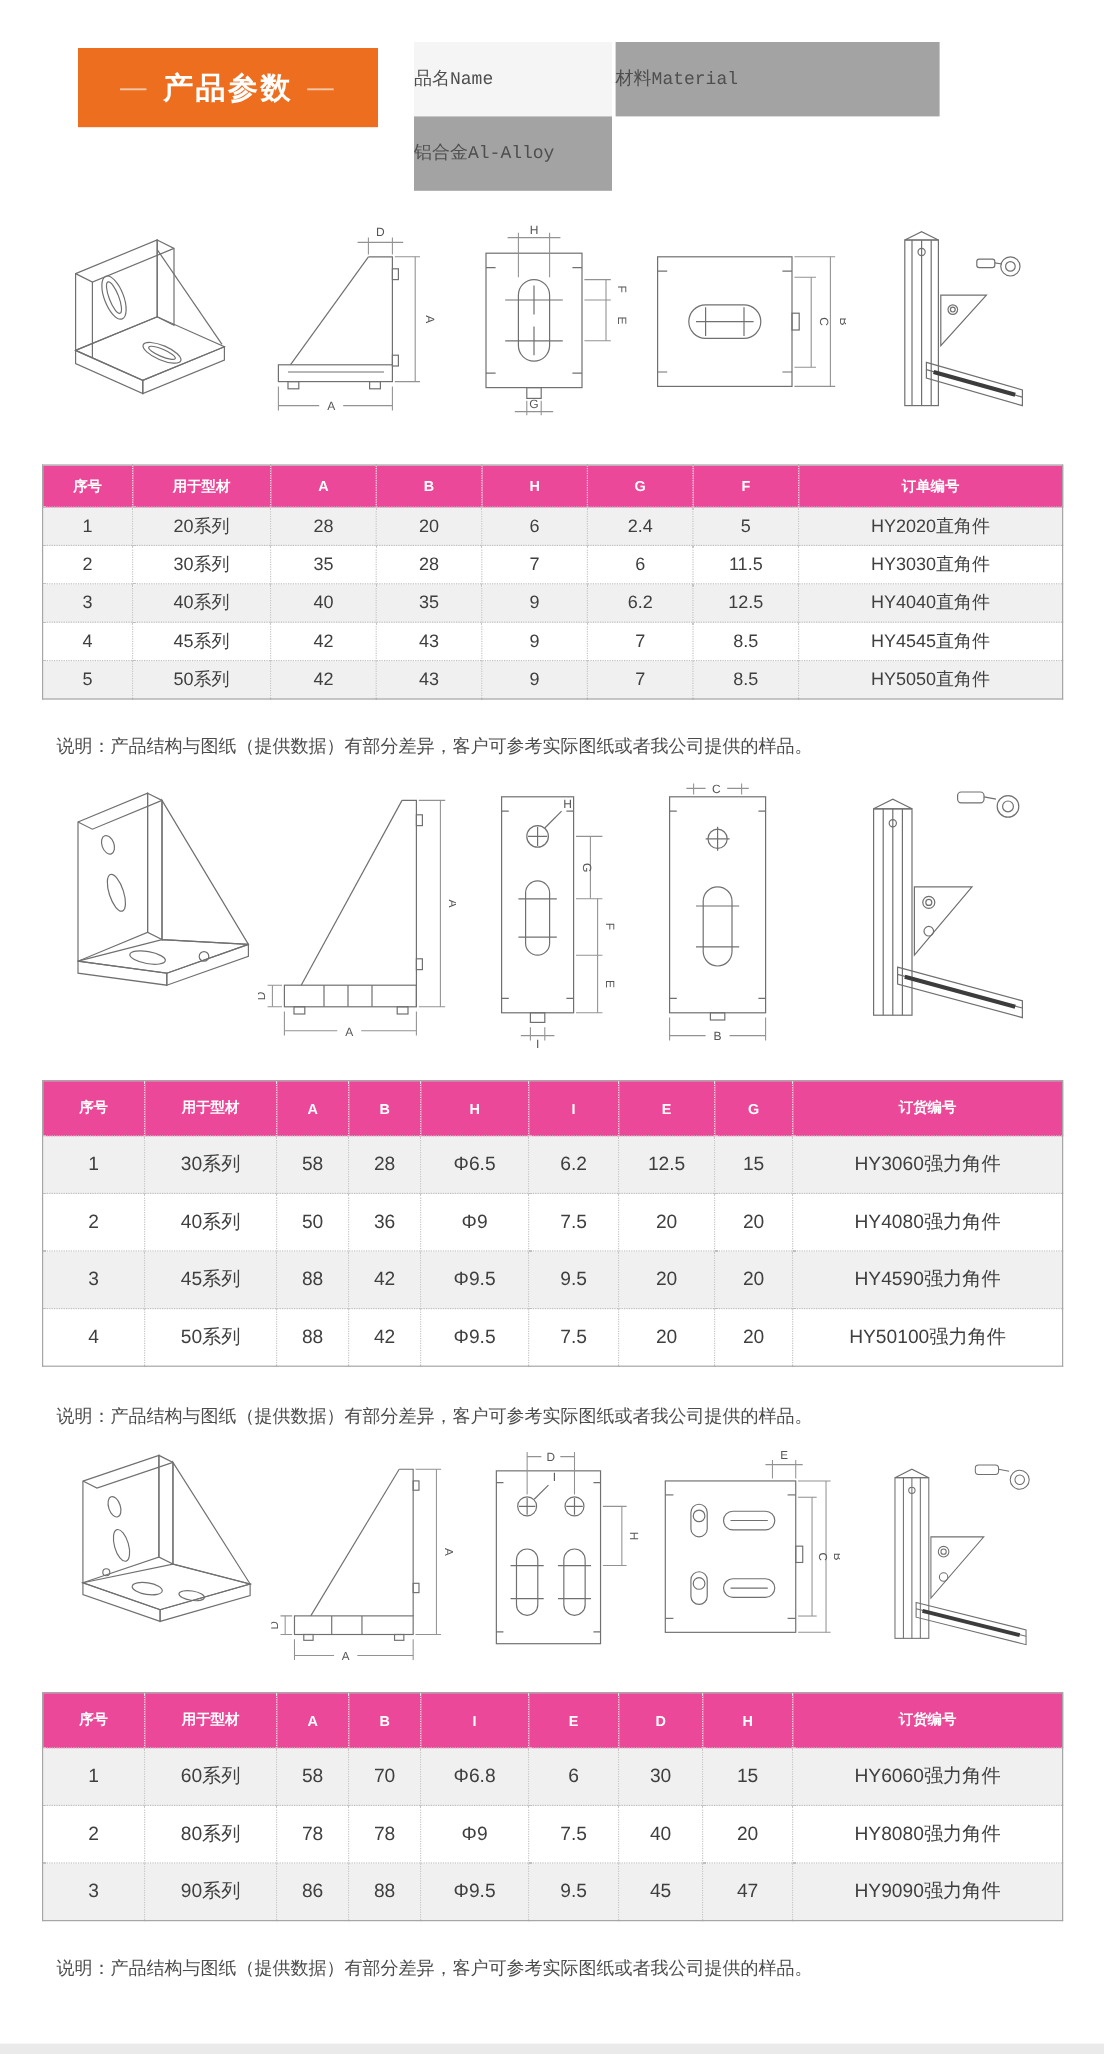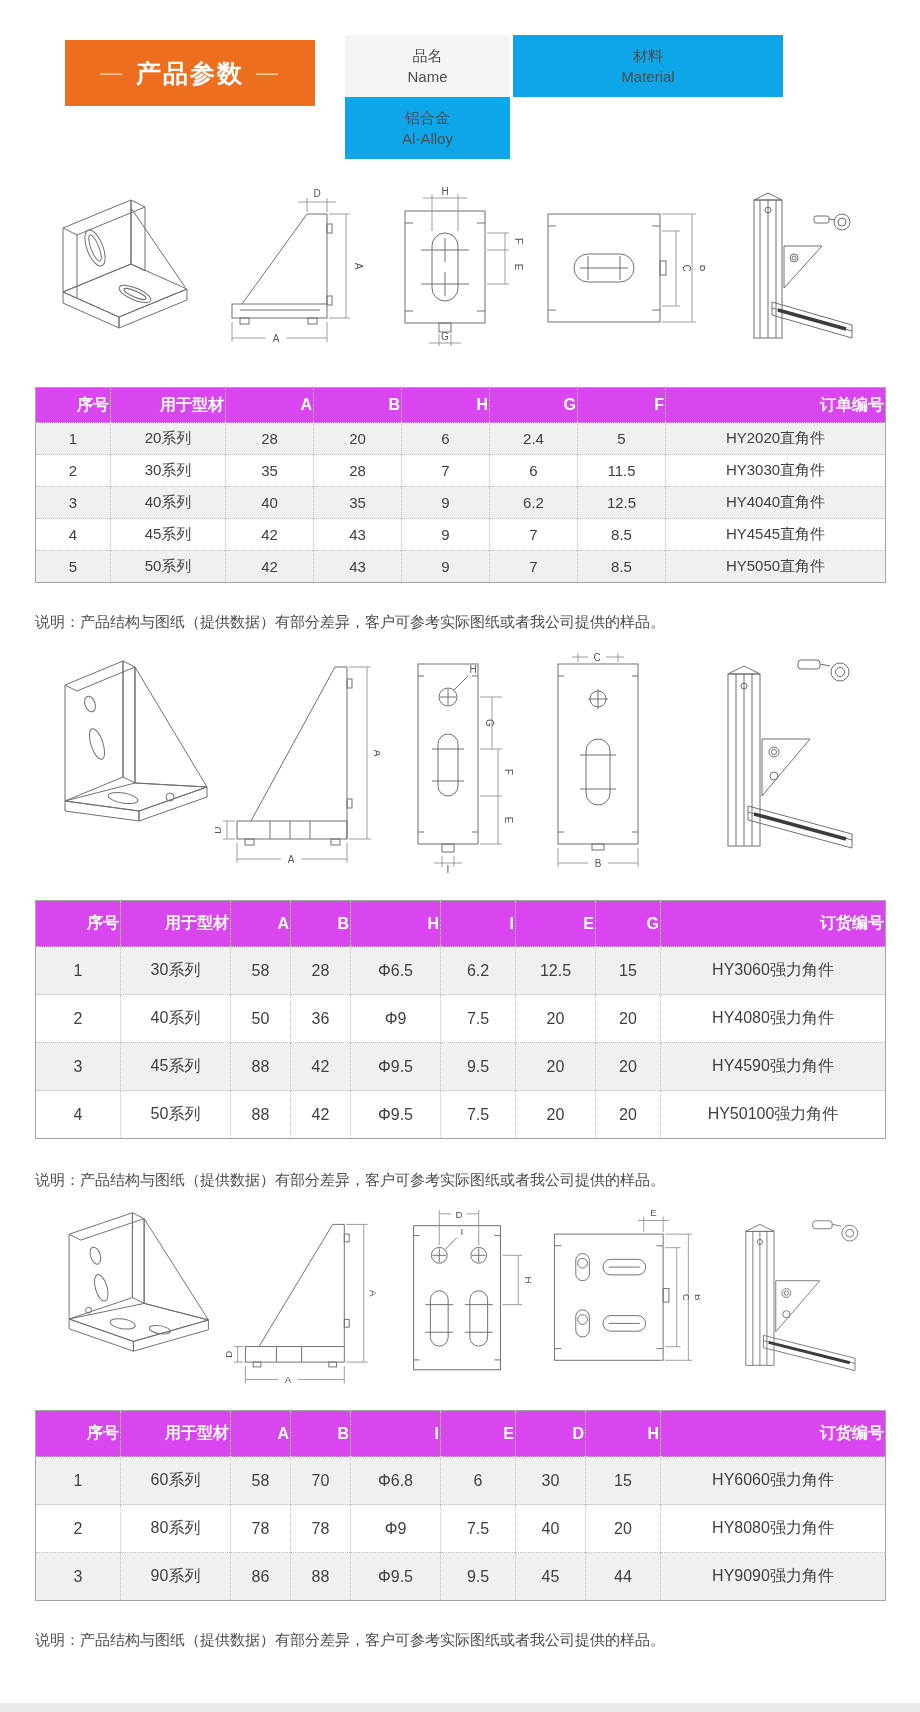--- a/index.html
+++ b/index.html
@@ -7,55 +7,55 @@
   .page { width:920px; height:1712px; position:relative; background:#fff; overflow:hidden; }
   .content { padding:0 35px; }
 
   
   .top { display:flex; align-items:flex-start; padding-top:35px; }
   .badge { width:250px; height:66px; margin-left:30px; margin-top:5px; background:#ED6E1E;
            color:#fff; display:flex; align-items:center; justify-content:center;
            font-size:25px; font-weight:bold; letter-spacing:2px; }
   .badge .dash { color:rgba(255,255,255,.62); font-weight:normal; margin:0 12px; font-size:22px; }
   .info-grid { margin-left:30px; display:grid; grid-template-columns:165px 270px; column-gap:3px; }
-  .info-cell { height:62px; display:flex; flex-direction:column; justify-content:center;
-               align-items:center; font-size:15px; color:#4e4e4e; line-height:21px; text-align:center; }
+  .info-cell { height:62px; display:flex; flex-direction:row; 
+               align-items:center; font-size:15px; color:#4e4e4e; line-height:21px; text-align:center;font-family:Liberation Mono, monospace; }
   .info-r1 { background:#f5f5f5; }
-  .info-r2 { background:#0ea5e9; }
+  .info-r2 { background:#a3a3a3; }
 
   
   .fig-row { display:flex; justify-content:space-between; align-items:center; width:850px; }
   .fig-row1 { margin-top:26px; height:166px; }
   .fig-row2 { margin-top:16px; height:226px; }
   .fig-row3 { margin-top:14px; height:192px; }
   .fig { display:block; }
   .fig .ln  { stroke:#707070; fill:none; stroke-width:1; stroke-linejoin:miter; }
   .fig .dim { stroke:#929292; fill:none; stroke-width:0.9; }
   .fig .bar { stroke:#3c3c3c; stroke-width:3.5; }
   .fig text { fill:#555; font-size:10px; stroke:none; font-family:"Liberation Sans","DejaVu Sans",sans-serif; }
 
   
   table.spec { border-collapse:collapse; table-layout:fixed; width:850px; border:1px solid #a6a6a6; }
-  table.spec th { background:#d946ef; color:#fff; font-weight:bold; font-size:16px;
-                  text-align:right; border-left:1px dotted #e0e0e0; }
+  table.spec th { background:#ec4899; color:#fff; font-weight:bold; font-size:12px;
+                  text-align:center; border-left:1px dotted #e0e0e0; }
   table.spec th:first-child { border-left:none; }
   table.spec td { text-align:center; color:#3f3f3f; border-left:1px dotted #c6c6c6;
                   border-top:1px dotted #bfbfbf; }
   table.spec td:first-child { border-left:none; }
   table.spec tbody tr:nth-child(odd) { background:#f0f0f0; }
   table.spec tbody tr:nth-child(even) { background:#fff; }
   table.t1 { margin-top:36px; }
   table.t1 th { height:35px; }
   table.t1 td { height:32px; font-size:15px; }
   table.t2 { margin-top:26px; }
   table.t3 { margin-top:14px; }
   table.t2 th, table.t3 th { height:46px; }
   table.t2 td, table.t3 td { height:48px; font-size:16px; }
 
-  .note { font-size:15px; color:#4c4c4c; margin:0; }
+  .note { font-size:15px; color:#4c4c4c; margin:12px; }
   .note1 { margin-top:30px; }
   .note2 { margin-top:32px; }
   .note3 { margin-top:30px; }
 
   .footer-strip { position:absolute; left:0; bottom:0; width:920px; height:9px; background:#eaeaea; }
 </style>
 </head>
 <body>
 
 <div class="page">
@@ -672,21 +672,21 @@
             <td>HY8080强力角件</td>
           </tr>
           <tr>
             <td>3</td>
             <td>90系列</td>
             <td>86</td>
             <td>88</td>
             <td>Φ9.5</td>
             <td>9.5</td>
             <td>45</td>
-            <td>44</td>
+            <td>47</td>
             <td>HY9090强力角件</td>
           </tr>
         </tbody>
     </table>
 
     <p class="note note3">说明：产品结构与图纸（提供数据）有部分差异，客户可参考实际图纸或者我公司提供的样品。</p>
 
   </div>
   <div class="footer-strip"></div>
 </div>

